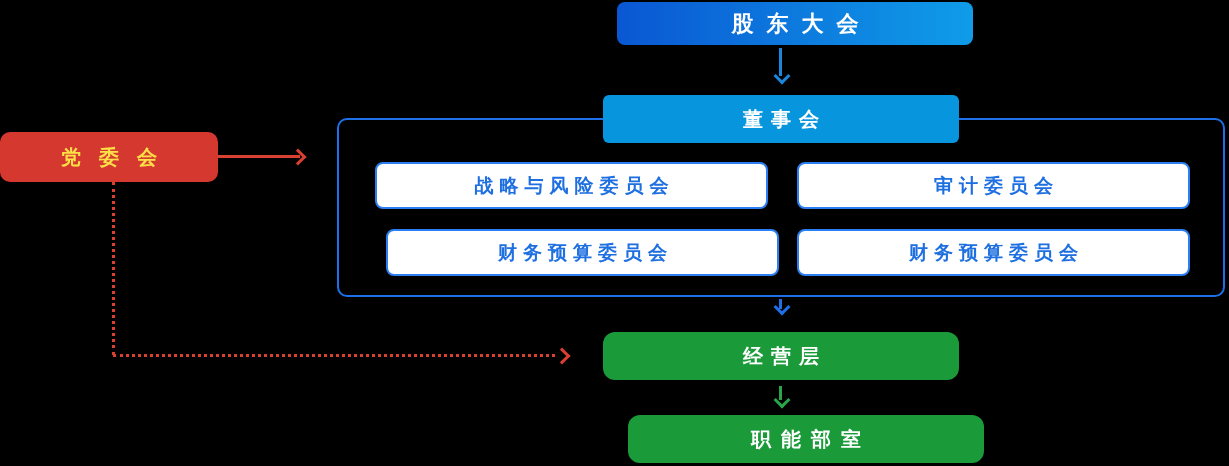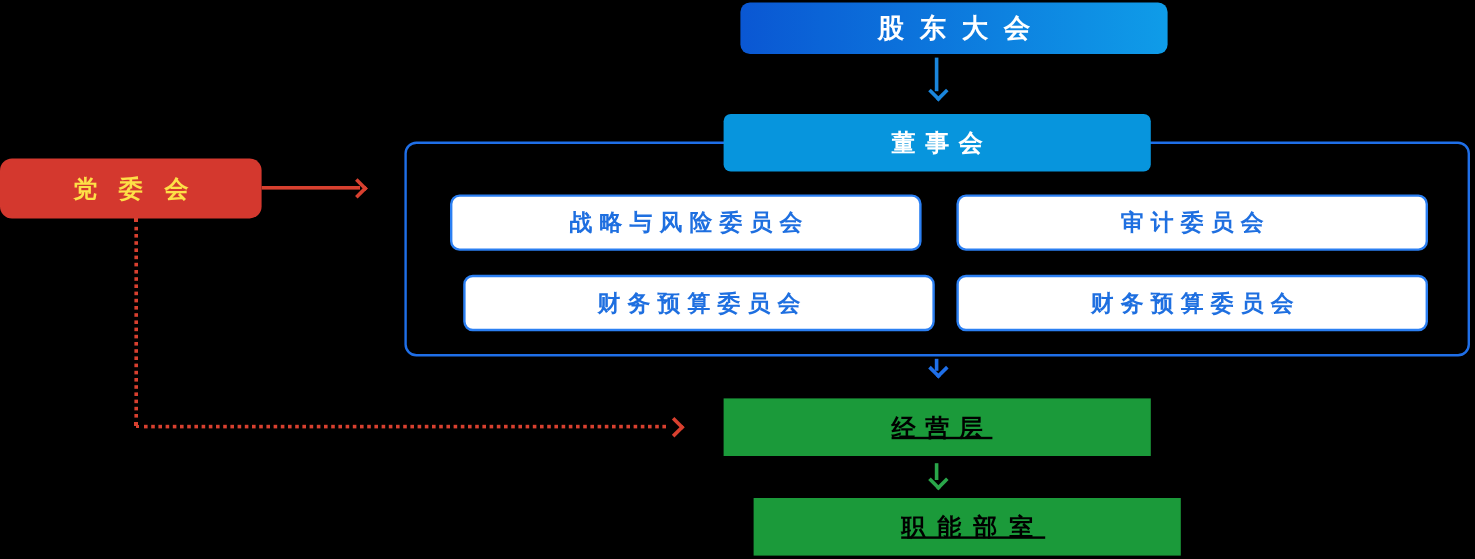--- a/index.html
+++ b/index.html
@@ -33,23 +33,23 @@
     width:393px;height:47px;background:#ffffff;border:2px solid #2b7ff2;
     border-radius:8px;color:#1e6fe0;font-size:19px;
     letter-spacing:6px;text-indent:6px;z-index:2;
   }
   .c1{left:375px;top:162px;}
   .c2{left:797px;top:162px;}
   .c3{left:375px;top:229px;margin-left:11px;}
   .c4{left:797px;top:229px;}
   
   .green{
-    left:603px;width:356px;height:48px;border-radius:0;
-    background:#1b9a3a;color:#000000;font-size:20px;
-    letter-spacing:8px;text-indent:8px;text-decoration:underline;
+    left:603px;width:356px;height:48px;border-radius:12px;
+    background:#1b9a3a;color:#ffffff;font-size:20px;
+    letter-spacing:8px;text-indent:8px;
   }
   .management{top:332px;}
   .departments{top:415px;letter-spacing:10px;text-indent:10px;margin-left:25px;}
   
   .party{
     left:0;top:132px;width:218px;height:50px;border-radius:10px;
     background:#d4382e;color:#fde047;font-size:20px;
     letter-spacing:18px;text-indent:18px;
   }
   

